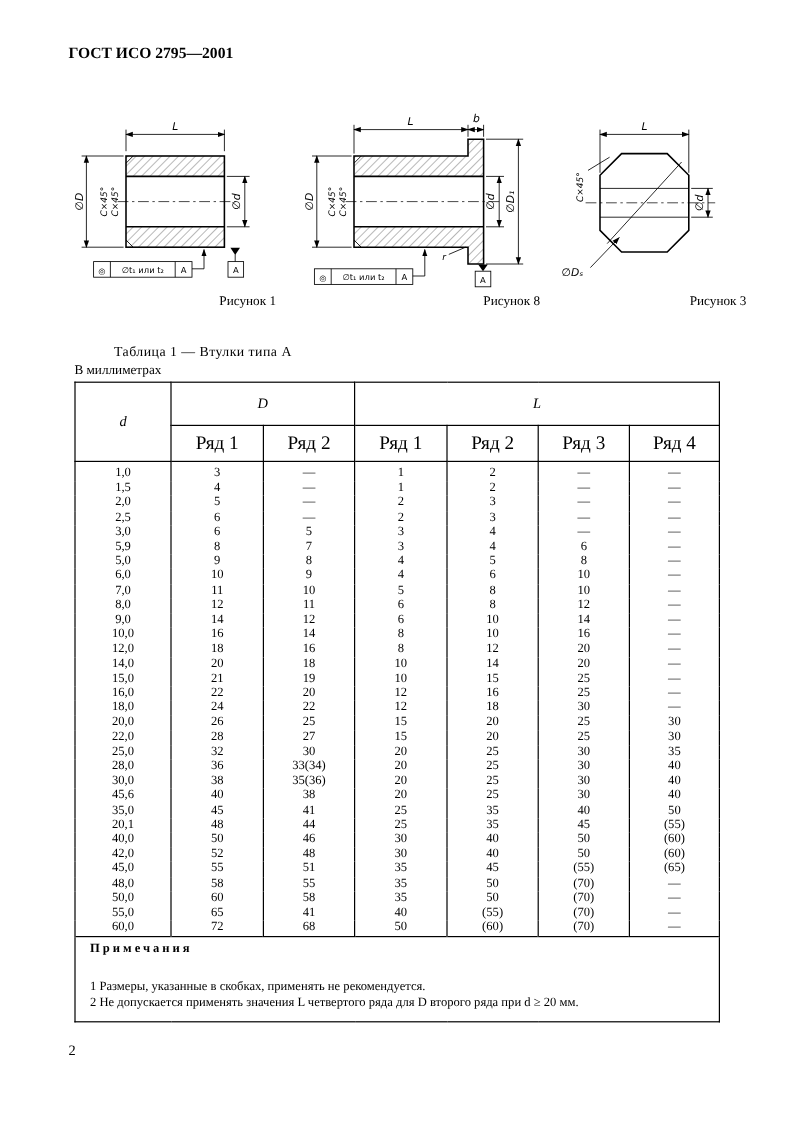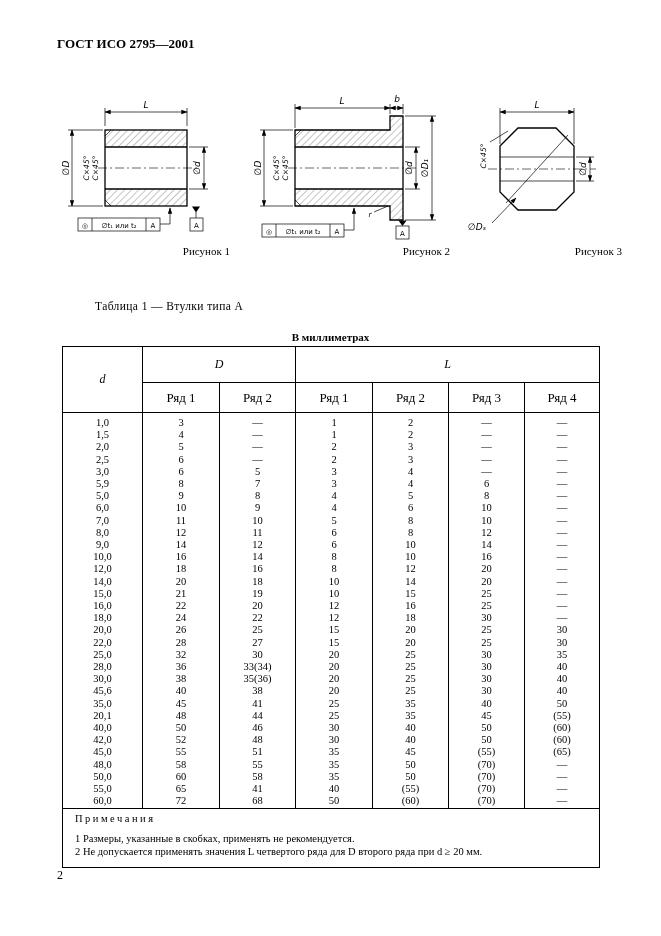--- a/index.html
+++ b/index.html
@@ -29,51 +29,51 @@
   .fig line, .fig path, .fig rect, .fig polygon { stroke: #000; fill: none; }
   .fig .outline { stroke-width: 1.3; }
   .fig .thin { stroke-width: 0.7; }
   .fig .center { stroke-width: 0.6; stroke-dasharray: 9 3 2 3; }
   .fig .caption {
     font-family: "Liberation Serif", serif;
     font-size: 11px;
     text-align: right;
     margin-top: 3px;
   }
-  .table-area { position: absolute; left: 62px; top: 300px; width: 537px; }
+  .table-area { position: absolute; left: 62px; top: 288px; width: 537px; }
   .table-title { margin-left: 33px; font-size: 11.5px; letter-spacing: 0.4px; }
-  .units { text-align: center; font-size: 11px; margin-top: 19px; margin-bottom: 3px; font-weight: bold; }
+  .units { text-align: left; font-size: 11px; margin-top: 3px; margin-bottom: 3px; }
   table.dim-table {
     border-collapse: collapse;
     width: 537px;
     table-layout: fixed;
     border: 1.5px solid #000;
     font-family: "Liberation Serif", serif;
   }
   .dim-table th { font-weight: normal; }
-  .dim-table thead th { border: 1px solid #000; font-size: 13px; vertical-align: middle; }
+  .dim-table thead th { border: 1px solid #000; font-size: 16px; vertical-align: middle; }
   .dim-table thead tr.span-row th { height: 36px; font-style: italic; font-size: 12px; }
   .dim-table thead tr.ryad-row th { height: 30px; }
   .dim-table tbody td {
     border-left: 1px solid #000;
     border-right: 1px solid #000;
     text-align: center;
     font-size: 10.5px;
     height: 12px;
     line-height: 12.2px;
     padding: 0;
     overflow: hidden;
   }
   .dim-table tbody tr:first-child td { padding-top: 4px; text-align: center; }
   .dim-table tfoot td {
     border-top: 1px solid #000;
     font-size: 10.5px;
     padding: 4px 8px 9px 12px;
   }
-  .notes-head { letter-spacing: 2.5px; margin-bottom: 8px; }
+  .notes-head { letter-spacing: 2.5px; margin-bottom: 20px; font-weight: bold; }
   .note-line { line-height: 13px; }
   .page-number { position: absolute; left: 57px; top: 868px; font-size: 12px; }
 </style>
 </head>
 <body>
 
 <div class="page">
 
   <div class="doc-header">ГОСТ ИСО 2795—2001</div>
 
@@ -207,21 +207,21 @@
         <text class="frame-text" x="87" y="149.5" text-anchor="middle">A</text>
         <line x1="94" y1="146" x2="104" y2="146" class="thin"></line>
         <line x1="104" y1="146" x2="104" y2="124" class="thin" marker-end="url(#a2)"></line>
       </g>
       <g>
         <rect x="146" y="142" width="13" height="13" class="thin"></rect>
         <text class="frame-text" x="152.5" y="151.5" text-anchor="middle">A</text>
         <polygon points="148.5,136.5 156.5,136.5 152.5,142" style="fill:#000;stroke:none"></polygon>
       </g>
     </svg>
-    <div class="caption">Рисунок 2</div>
+    <div class="caption">Рисунок 8</div>
   </div>
 
   <div class="fig" style="left:462px; top:84px; width:160px;">
     <svg width="160" height="158" viewBox="0 0 160 158">
       <defs>
         <marker id="a3" viewBox="0 0 10 10" refX="9" refY="5" markerWidth="9" markerHeight="9" orient="auto-start-reverse">
           <path d="M0,1.5 L10,5 L0,8.5 z" style="fill:#000;stroke:none"></path>
         </marker>
       </defs>
       <g>

